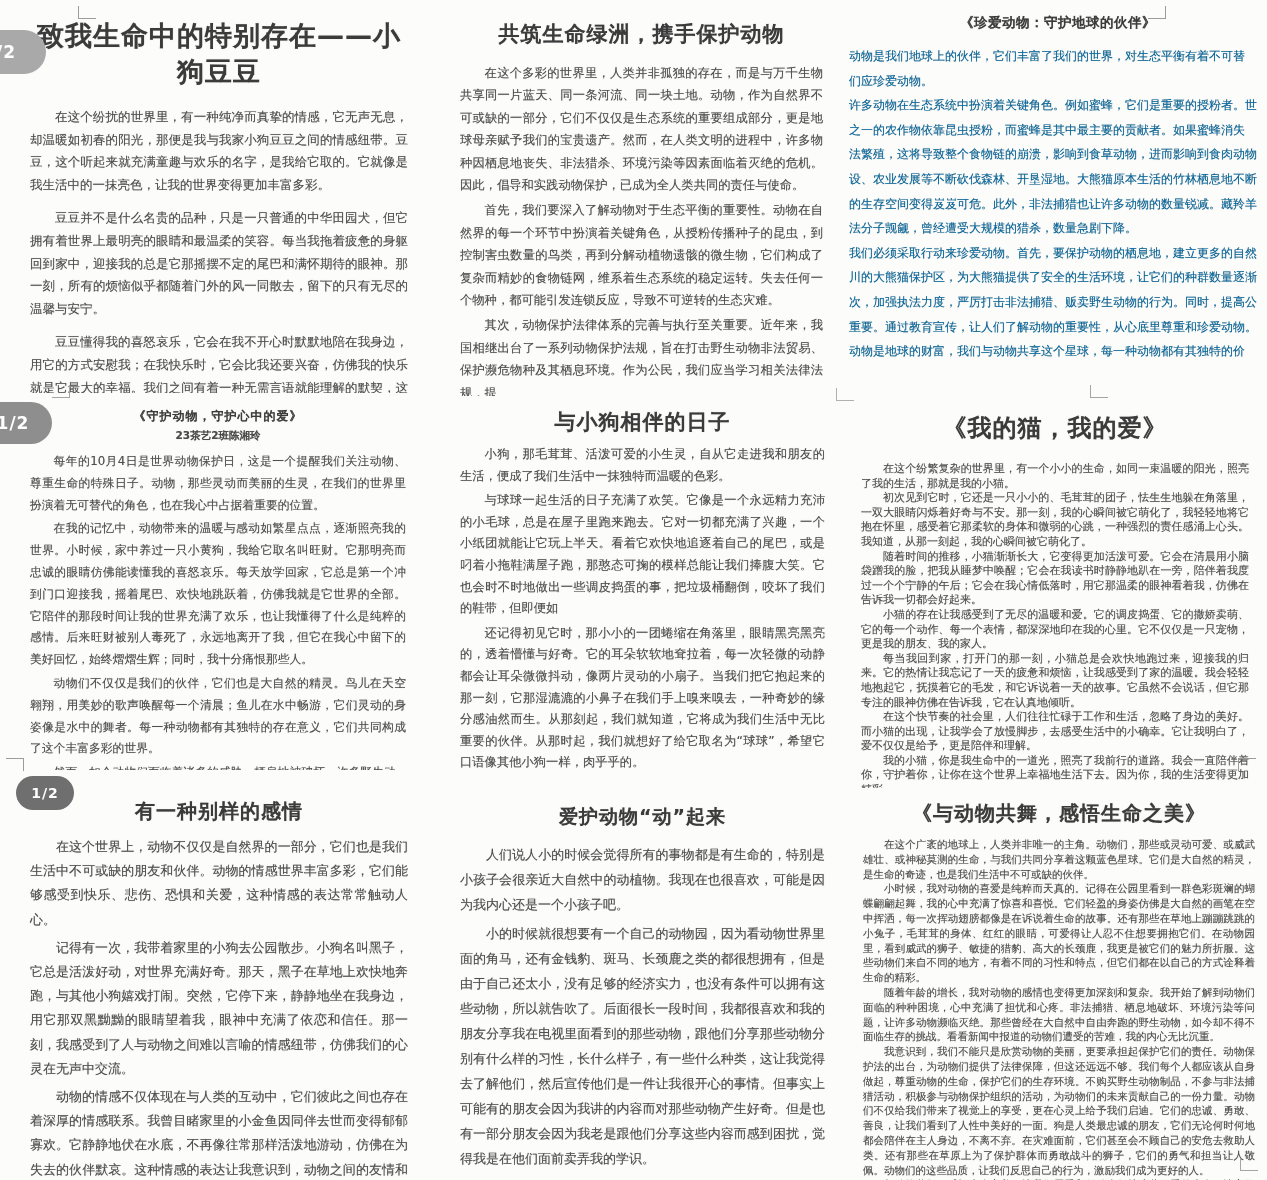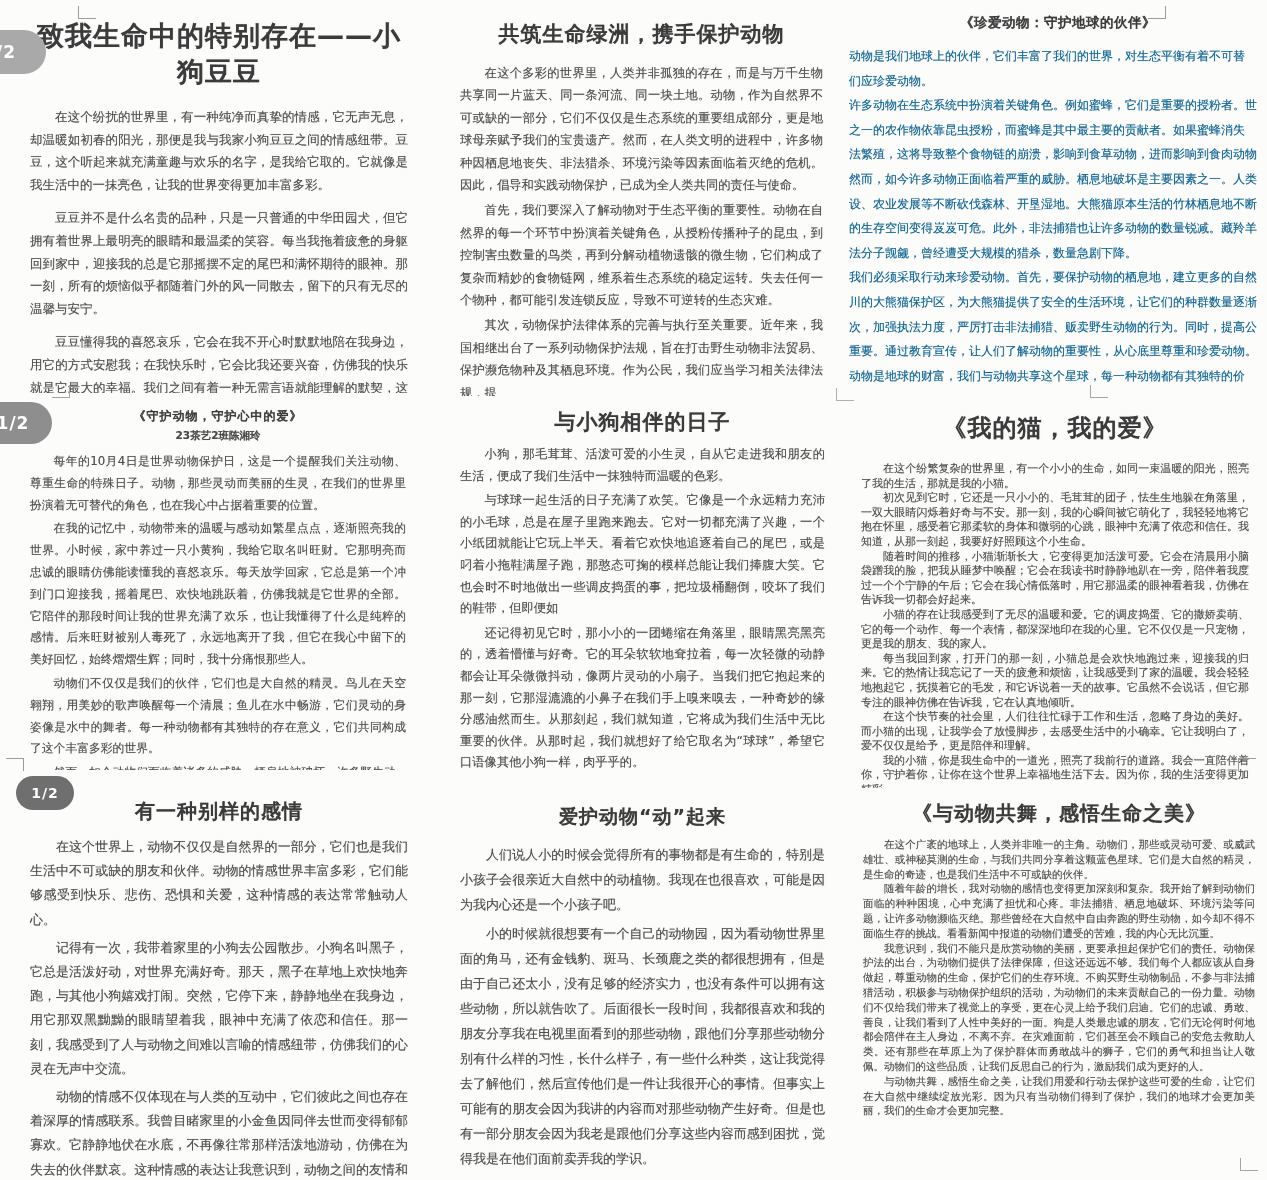--- a/index.html
+++ b/index.html
@@ -156,49 +156,49 @@
   </div>
 
   <div class="page p31">
     <div class="ttl">《珍爱动物：守护地球的伙伴》</div>
     <div>
       <div class="ln">动物是我们地球上的伙伴，它们丰富了我们的世界，对生态平衡有着不可替</div>
       <div class="ln">们应珍爱动物。</div>
       <div class="ln">许多动物在生态系统中扮演着关键角色。例如蜜蜂，它们是重要的授粉者。世</div>
       <div class="ln">之一的农作物依靠昆虫授粉，而蜜蜂是其中最主要的贡献者。如果蜜蜂消失</div>
       <div class="ln">法繁殖，这将导致整个食物链的崩溃，影响到食草动物，进而影响到食肉动物</div>
-      <div class="ln">然而，如今许多动物正面临着严重的威胁。栖息地破坏是主要因素之一。人类</div>
       <div class="ln">设、农业发展等不断砍伐森林、开垦湿地。大熊猫原本生活的竹林栖息地不断</div>
       <div class="ln">的生存空间变得岌岌可危。此外，非法捕猎也让许多动物的数量锐减。藏羚羊</div>
       <div class="ln">法分子觊觎，曾经遭受大规模的猎杀，数量急剧下降。</div>
       <div class="ln">我们必须采取行动来珍爱动物。首先，要保护动物的栖息地，建立更多的自然</div>
       <div class="ln">川的大熊猫保护区，为大熊猫提供了安全的生活环境，让它们的种群数量逐渐</div>
       <div class="ln">次，加强执法力度，严厉打击非法捕猎、贩卖野生动物的行为。同时，提高公</div>
       <div class="ln">重要。通过教育宣传，让人们了解动物的重要性，从心底里尊重和珍爱动物。</div>
       <div class="ln">动物是地球的财富，我们与动物共享这个星球，每一种动物都有其独特的价</div>
     </div>
   </div>
 
   <div class="page p32">
     <div class="ttl">《我的猫，我的爱》</div>
     <div class="bd">
       <p>在这个纷繁复杂的世界里，有一个小小的生命，如同一束温暖的阳光，照亮了我的生活，那就是我的小猫。</p>
-      <p>初次见到它时，它还是一只小小的、毛茸茸的团子，怯生生地躲在角落里，一双大眼睛闪烁着好奇与不安。那一刻，我的心瞬间被它萌化了，我轻轻地将它抱在怀里，感受着它那柔软的身体和微弱的心跳，眼神中充满了依恋和信任。我知道，从那一刻起，我要好好照顾这个小生命。</p>
+      <p>初次见到它时，它还是一只小小的、毛茸茸的团子，怯生生地躲在角落里，一双大眼睛闪烁着好奇与不安。那一刻，我的心瞬间被它萌化了，我轻轻地将它抱在怀里，感受着它那柔软的身体和微弱的心跳，一种强烈的责任感涌上心头。我知道，从那一刻起，我的心瞬间被它萌化了。</p>
       <p>随着时间的推移，小猫渐渐长大，它变得更加活泼可爱。它会在清晨用小脑袋蹭我的脸，把我从睡梦中唤醒；它会在我读书时静静地趴在一旁，陪伴着我度过一个个宁静的午后；它会在我心情低落时，用它那温柔的眼神看着我，仿佛在告诉我一切都会好起来。</p>
       <p>小猫的存在让我感受到了无尽的温暖和爱。它的调皮捣蛋、它的撒娇卖萌、它的每一个动作、每一个表情，都深深地印在我的心里。它不仅仅是一只宠物，更是我的朋友、我的家人。</p>
       <p>每当我回到家，打开门的那一刻，小猫总是会欢快地跑过来，迎接我的归来。它的热情让我忘记了一天的疲惫和烦恼，让我感受到了家的温暖。我会轻轻地抱起它，抚摸着它的毛发，和它诉说着一天的故事。它虽然不会说话，但它那专注的眼神仿佛在告诉我，它在认真地倾听。</p>
       <p>在这个快节奏的社会里，人们往往忙碌于工作和生活，忽略了身边的美好。而小猫的出现，让我学会了放慢脚步，去感受生活中的小确幸。它让我明白了，爱不仅仅是给予，更是陪伴和理解。</p>
       <p>我的小猫，你是我生命中的一道光，照亮了我前行的道路。我会一直陪伴着你，守护着你，让你在这个世界上幸福地生活下去。因为你，我的生活变得更加精彩。</p>
     </div>
   </div>
 
   <div class="page p33">
     <div class="ttl">《与动物共舞，感悟生命之美》</div>
     <div class="bd">
       <p>在这个广袤的地球上，人类并非唯一的主角。动物们，那些或灵动可爱、或威武雄壮、或神秘莫测的生命，与我们共同分享着这颗蓝色星球。它们是大自然的精灵，是生命的奇迹，也是我们生活中不可或缺的伙伴。</p>
+      <p>小时候，我对动物的喜爱是纯粹而天真的。记得在公园里看到一群色彩斑斓的蝴蝶翩翩起舞，我的心中充满了惊喜和喜悦。它们轻盈的身姿仿佛是大自然的画笔在空中挥洒，每一次挥动翅膀都像是在诉说着生命的故事。还有那些在草地上蹦蹦跳跳的小兔子，毛茸茸的身体、红红的眼睛，可爱得让人忍不住想要拥抱它们。在动物园里，看到威武的狮子、敏捷的猎豹、高大的长颈鹿，我更是被它们的魅力所折服。这些动物们来自不同的地方，有着不同的习性和特点，但它们都在以自己的方式诠释着生命的精彩。</p>
       <p>随着年龄的增长，我对动物的感情也变得更加深刻和复杂。我开始了解到动物们面临的种种困境，心中充满了担忧和心疼。非法捕猎、栖息地破坏、环境污染等问题，让许多动物濒临灭绝。那些曾经在大自然中自由奔跑的野生动物，如今却不得不面临生存的挑战。看看新闻中报道的动物们遭受的苦难，我的内心无比沉重。</p>
       <p>我意识到，我们不能只是欣赏动物的美丽，更要承担起保护它们的责任。动物保护法的出台，为动物们提供了法律保障，但这还远远不够。我们每个人都应该从自身做起，尊重动物的生命，保护它们的生存环境。不购买野生动物制品，不参与非法捕猎活动，积极参与动物保护组织的活动，为动物们的未来贡献自己的一份力量。动物们不仅给我们带来了视觉上的享受，更在心灵上给予我们启迪。它们的忠诚、勇敢、善良，让我们看到了人性中美好的一面。狗是人类最忠诚的朋友，它们无论何时何地都会陪伴在主人身边，不离不弃。在灾难面前，它们甚至会不顾自己的安危去救助人类。还有那些在草原上为了保护群体而勇敢战斗的狮子，它们的勇气和担当让人敬佩。动物们的这些品质，让我们反思自己的行为，激励我们成为更好的人。</p>
       <p>与动物共舞，感悟生命之美，让我们用爱和行动去保护这些可爱的生命，让它们在大自然中继续绽放光彩。因为只有当动物们得到了保护，我们的地球才会更加美丽，我们的生命才会更加完整。</p>
     </div>
   </div>
 
   <div class="badge b1">/2</div>
   <div class="badge b2">1/2</div>
   <div class="badge b3">1/2</div>
 

